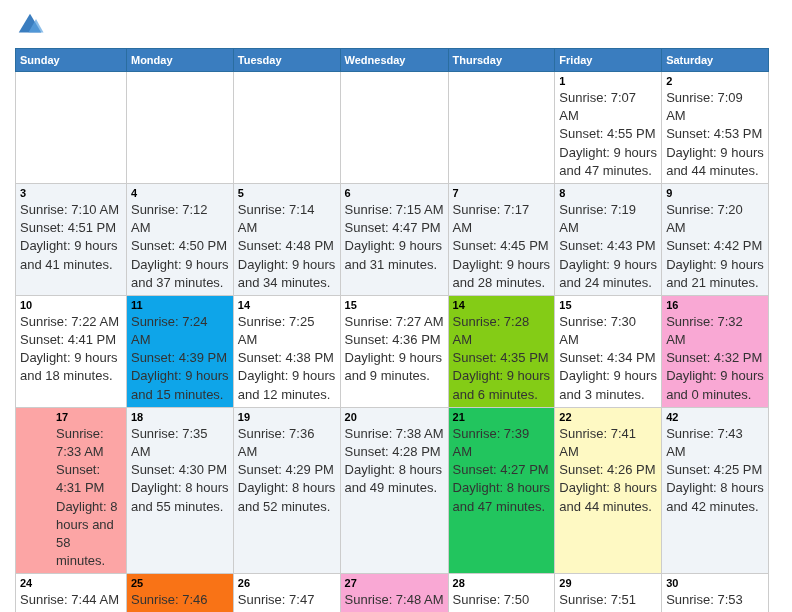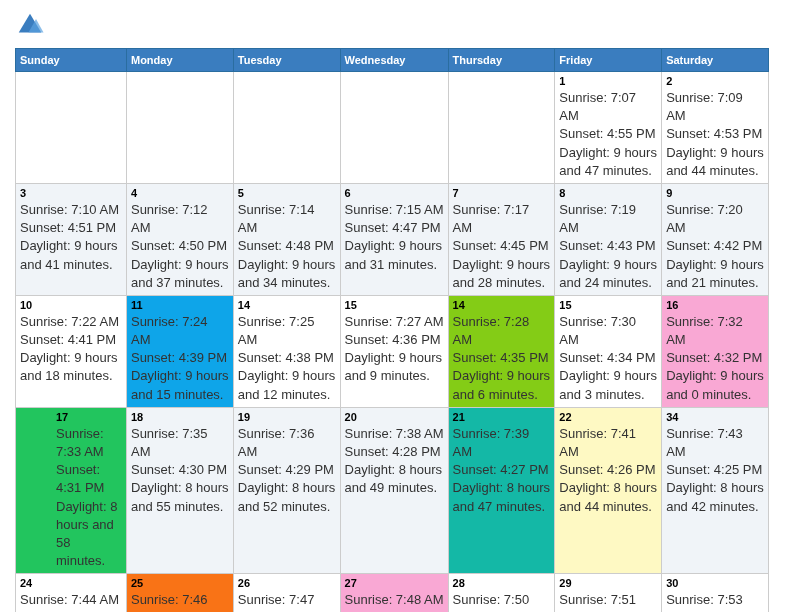--- a/index.html
+++ b/index.html
@@ -195,46 +195,46 @@
           <td style="background: rgb(255, 255, 255); margin-top: 11px;">
             <span class="day-num">15</span>
             <div class="day-info">Sunrise: 7:30 AM<br>Sunset: 4:34 PM<br>Daylight: 9 hours and 3 minutes.</div>
           </td>
           <td style="background: #f9a8d4;">
             <span class="day-num">16</span>
             <div class="day-info">Sunrise: 7:32 AM<br>Sunset: 4:32 PM<br>Daylight: 9 hours and 0 minutes.</div>
           </td>
         </tr>
         <tr>
-          <td style="background: #22c55e; padding-left: 40px;">
+          <td style="background: #fca5a5; padding-left: 40px;">
             <span class="day-num">17</span>
             <div class="day-info">Sunrise: 7:33 AM<br>Sunset: 4:31 PM<br>Daylight: 8 hours and 58 minutes.</div>
           </td>
           <td style="background: rgb(240, 244, 248);">
             <span class="day-num">18</span>
             <div class="day-info">Sunrise: 7:35 AM<br>Sunset: 4:30 PM<br>Daylight: 8 hours and 55 minutes.</div>
           </td>
           <td style="background: rgb(240, 244, 248); margin-left: 44px;">
             <span class="day-num">19</span>
             <div class="day-info">Sunrise: 7:36 AM<br>Sunset: 4:29 PM<br>Daylight: 8 hours and 52 minutes.</div>
           </td>
           <td style="background: rgb(240, 244, 248);">
             <span class="day-num">20</span>
             <div class="day-info">Sunrise: 7:38 AM<br>Sunset: 4:28 PM<br>Daylight: 8 hours and 49 minutes.</div>
           </td>
-          <td style="background: #14b8a6;">
+          <td style="background: #22c55e;">
             <span class="day-num">21</span>
             <div class="day-info">Sunrise: 7:39 AM<br>Sunset: 4:27 PM<br>Daylight: 8 hours and 47 minutes.</div>
           </td>
           <td style="background: #fef9c3;">
             <span class="day-num">22</span>
             <div class="day-info">Sunrise: 7:41 AM<br>Sunset: 4:26 PM<br>Daylight: 8 hours and 44 minutes.</div>
           </td>
           <td style="background: rgb(240, 244, 248);">
-            <span class="day-num">34</span>
+            <span class="day-num">42</span>
             <div class="day-info">Sunrise: 7:43 AM<br>Sunset: 4:25 PM<br>Daylight: 8 hours and 42 minutes.</div>
           </td>
         </tr>
         <tr>
           <td style="background: rgb(255, 255, 255);">
             <span class="day-num">24</span>
             <div class="day-info">Sunrise: 7:44 AM<br>Sunset: 4:24 PM<br>Daylight: 8 hours and 39 minutes.</div>
           </td>
           <td style="background: #f97316;">
             <span class="day-num">25</span>

